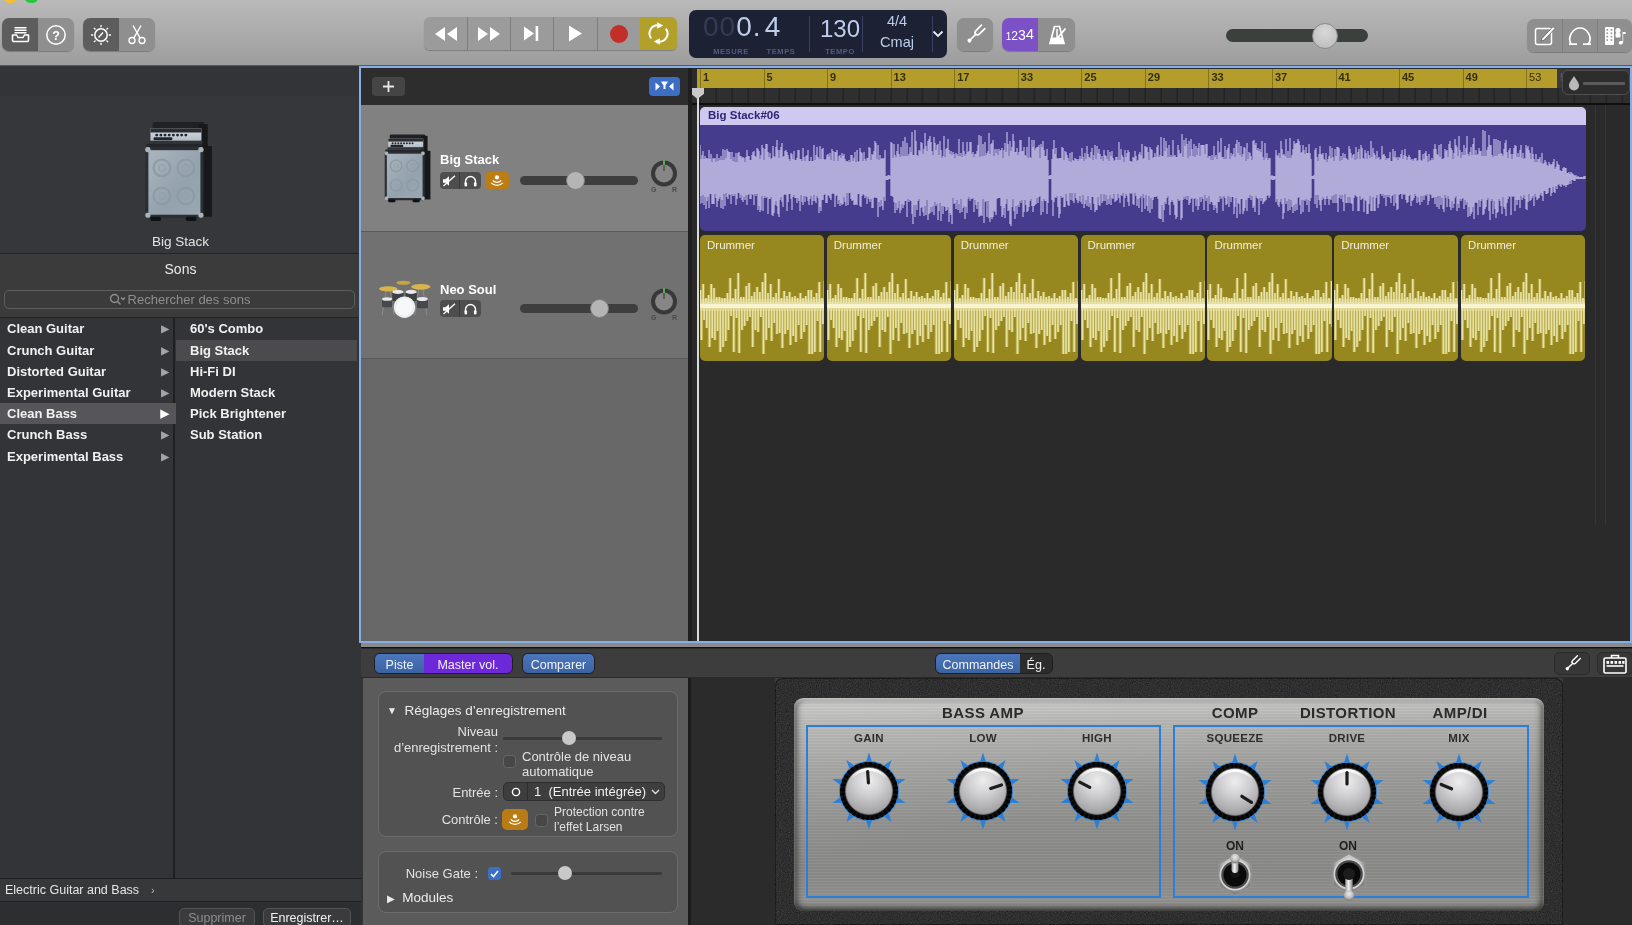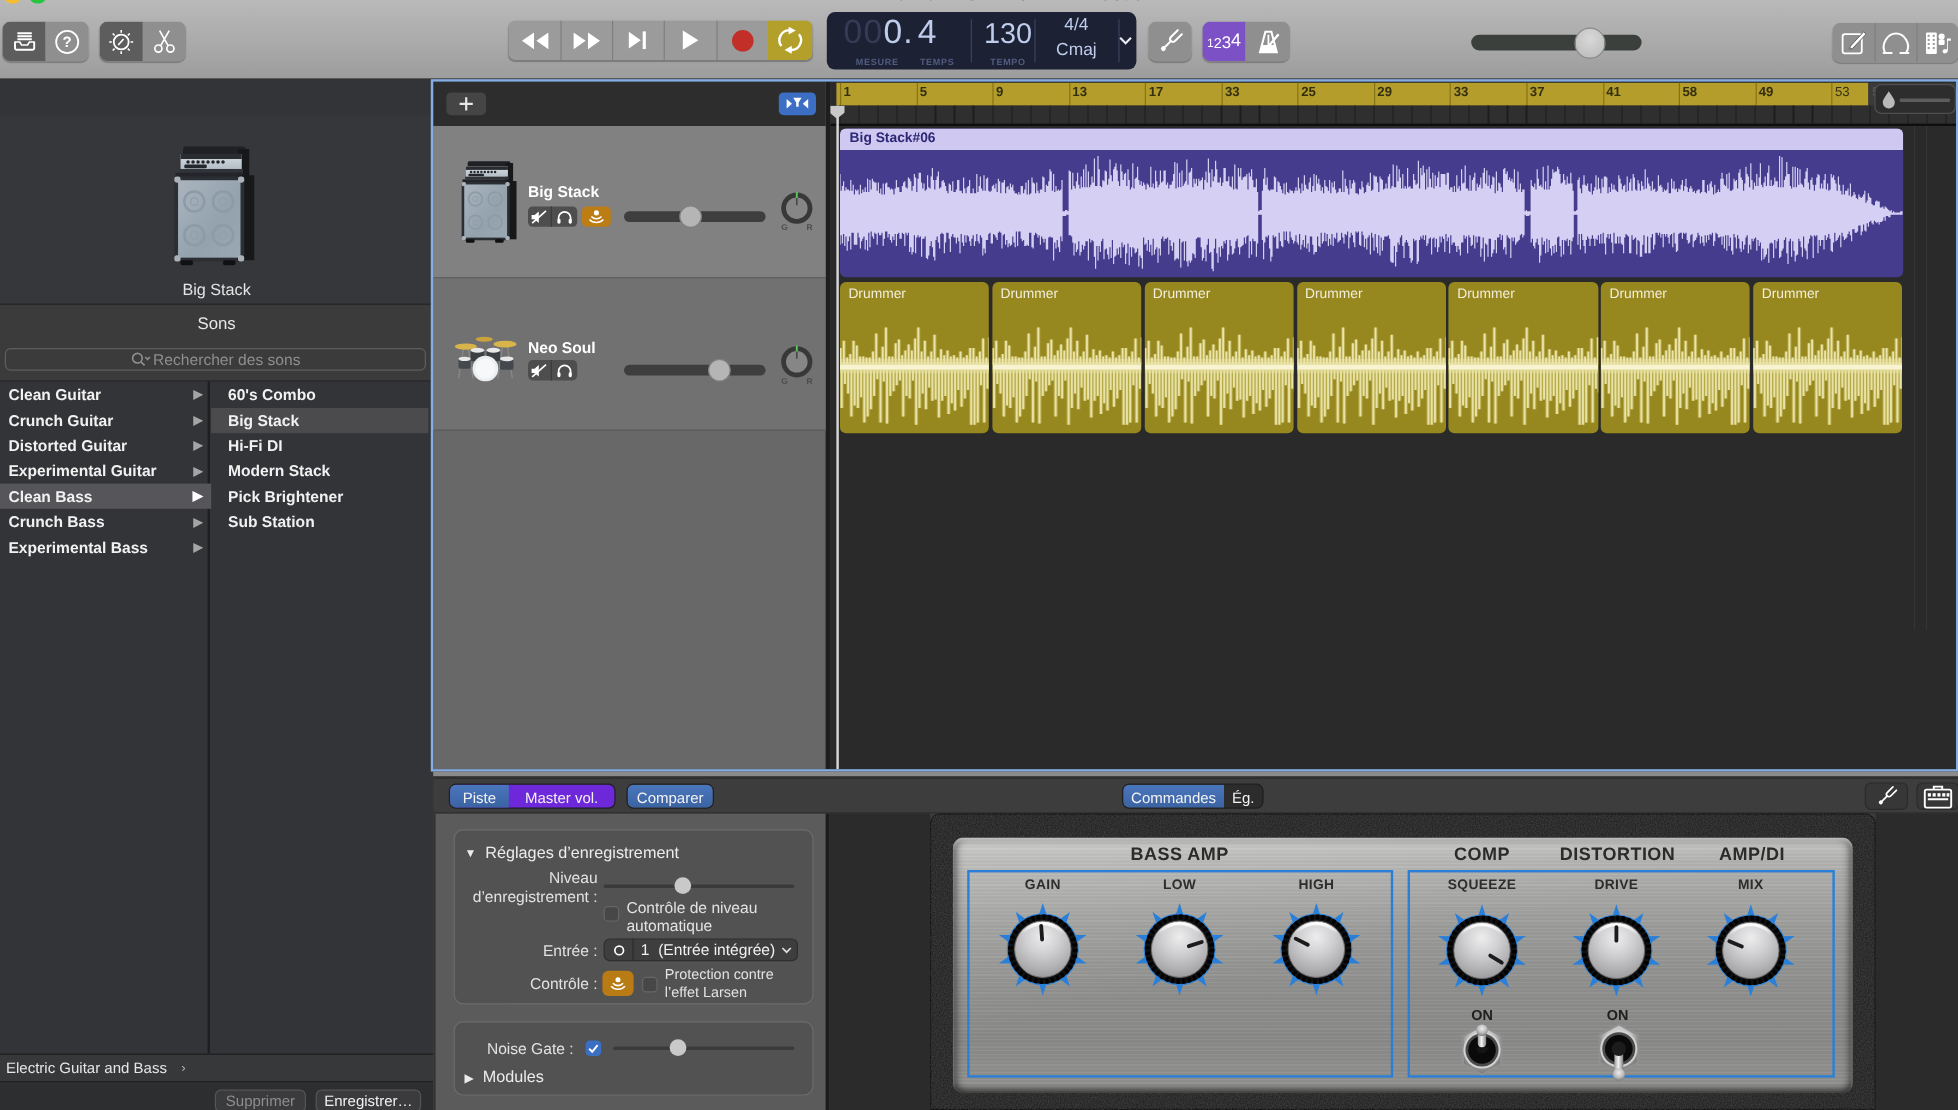--- a/index.html
+++ b/index.html
@@ -407,21 +407,21 @@
     <div class="a" style="left:392.3px;top:5px;width:40px;font-size:11px;font-weight:bold;color:#33300f">25</div>
     <div class="a" style="left:389.3px;top:3px;width:1px;height:18.5px;background:#857317"></div>
     <div class="a" style="left:455.8px;top:5px;width:40px;font-size:11px;font-weight:bold;color:#33300f">29</div>
     <div class="a" style="left:452.8px;top:3px;width:1px;height:18.5px;background:#857317"></div>
     <div class="a" style="left:519.4px;top:5px;width:40px;font-size:11px;font-weight:bold;color:#33300f">33</div>
     <div class="a" style="left:516.4px;top:3px;width:1px;height:18.5px;background:#857317"></div>
     <div class="a" style="left:582.9px;top:5px;width:40px;font-size:11px;font-weight:bold;color:#33300f">37</div>
     <div class="a" style="left:579.9px;top:3px;width:1px;height:18.5px;background:#857317"></div>
     <div class="a" style="left:646.5px;top:5px;width:40px;font-size:11px;font-weight:bold;color:#33300f">41</div>
     <div class="a" style="left:643.5px;top:3px;width:1px;height:18.5px;background:#857317"></div>
-    <div class="a" style="left:710.0px;top:5px;width:40px;font-size:11px;font-weight:bold;color:#33300f">58</div>
+    <div class="a" style="left:710.0px;top:5px;width:40px;font-size:11px;font-weight:bold;color:#33300f">45</div>
     <div class="a" style="left:707.0px;top:3px;width:1px;height:18.5px;background:#857317"></div>
     <div class="a" style="left:773.6px;top:5px;width:40px;font-size:11px;font-weight:bold;color:#33300f">49</div>
     <div class="a" style="left:770.6px;top:3px;width:1px;height:18.5px;background:#857317"></div>
     <div class="a" style="left:837.1px;top:5px;width:40px;font-size:11px;font-weight:normal;color:#33300f">53</div>
     <div class="a" style="left:834.1px;top:3px;width:1px;height:18.5px;background:#857317"></div>
     <div class="a" style="left:868px;top:5px;font-size:11px;font-weight:bold;color:#555">57</div>
     <div class="a" style="left:0;top:21.5px;width:940px;height:17.5px;background:#2f2f2f;border-bottom:2px solid #0f0f0f;background-image:repeating-linear-gradient(90deg,#1d1d1d 0,#1d1d1d 1px,transparent 1px,transparent 15.89px);background-position:7.6px 0"></div>
     <div class="a" style="left:870px;top:4px;width:68px;height:25px;background:#2d2d2d;border:1px solid #4e4e4e;border-radius:6px">
       <svg class="a" style="left:4px;top:4px" width="14" height="16" viewBox="0 0 14 16">
         <path d="M7 1 C9.5 5 12 7.5 12 10.5 a5 5 0 0 1 -10 0 C2 7.5 4.5 5 7 1 Z" fill="#b9b9b9"></path>

